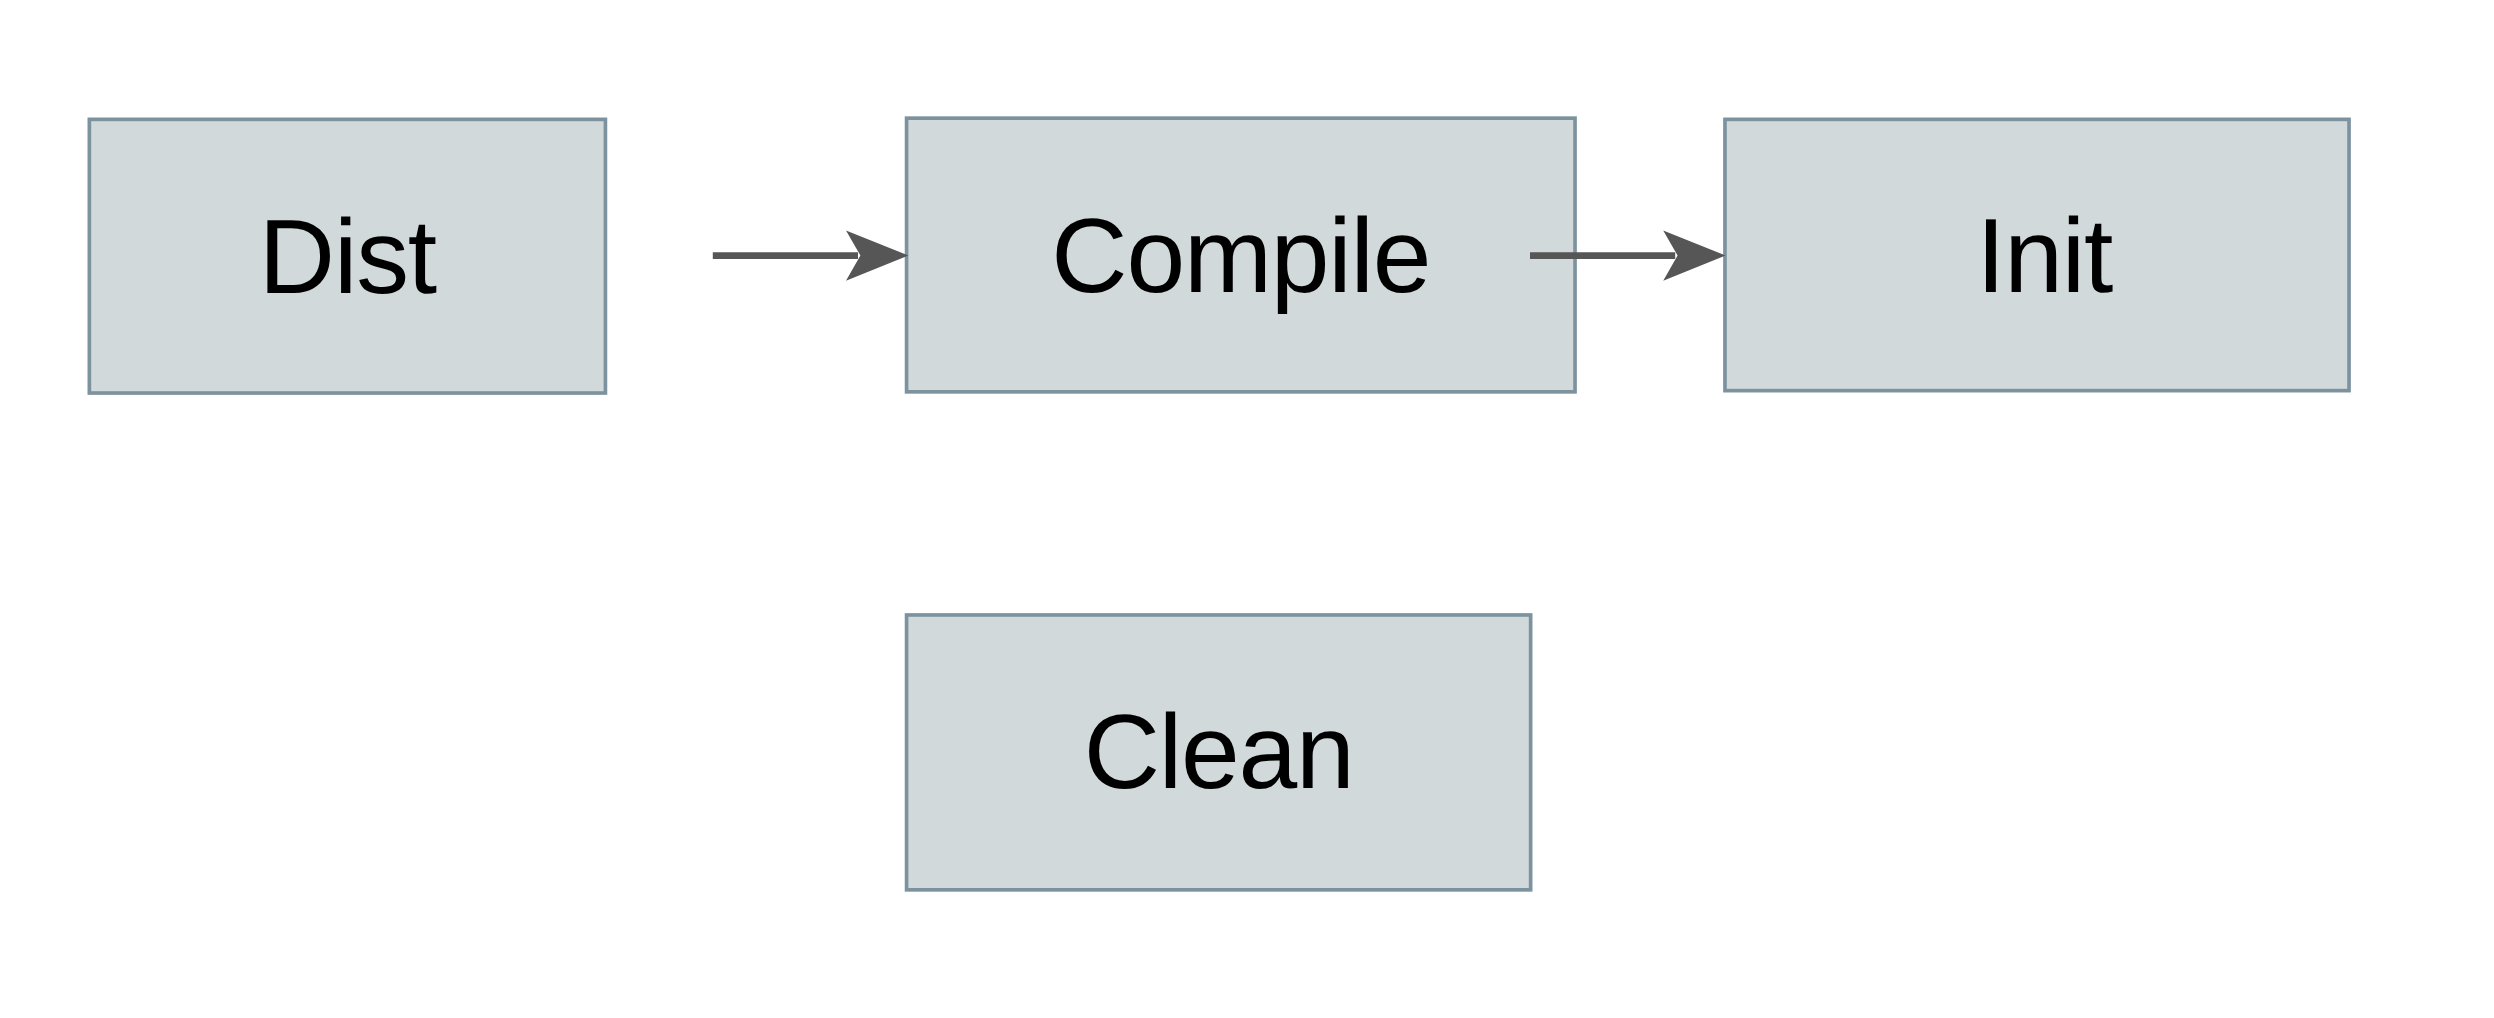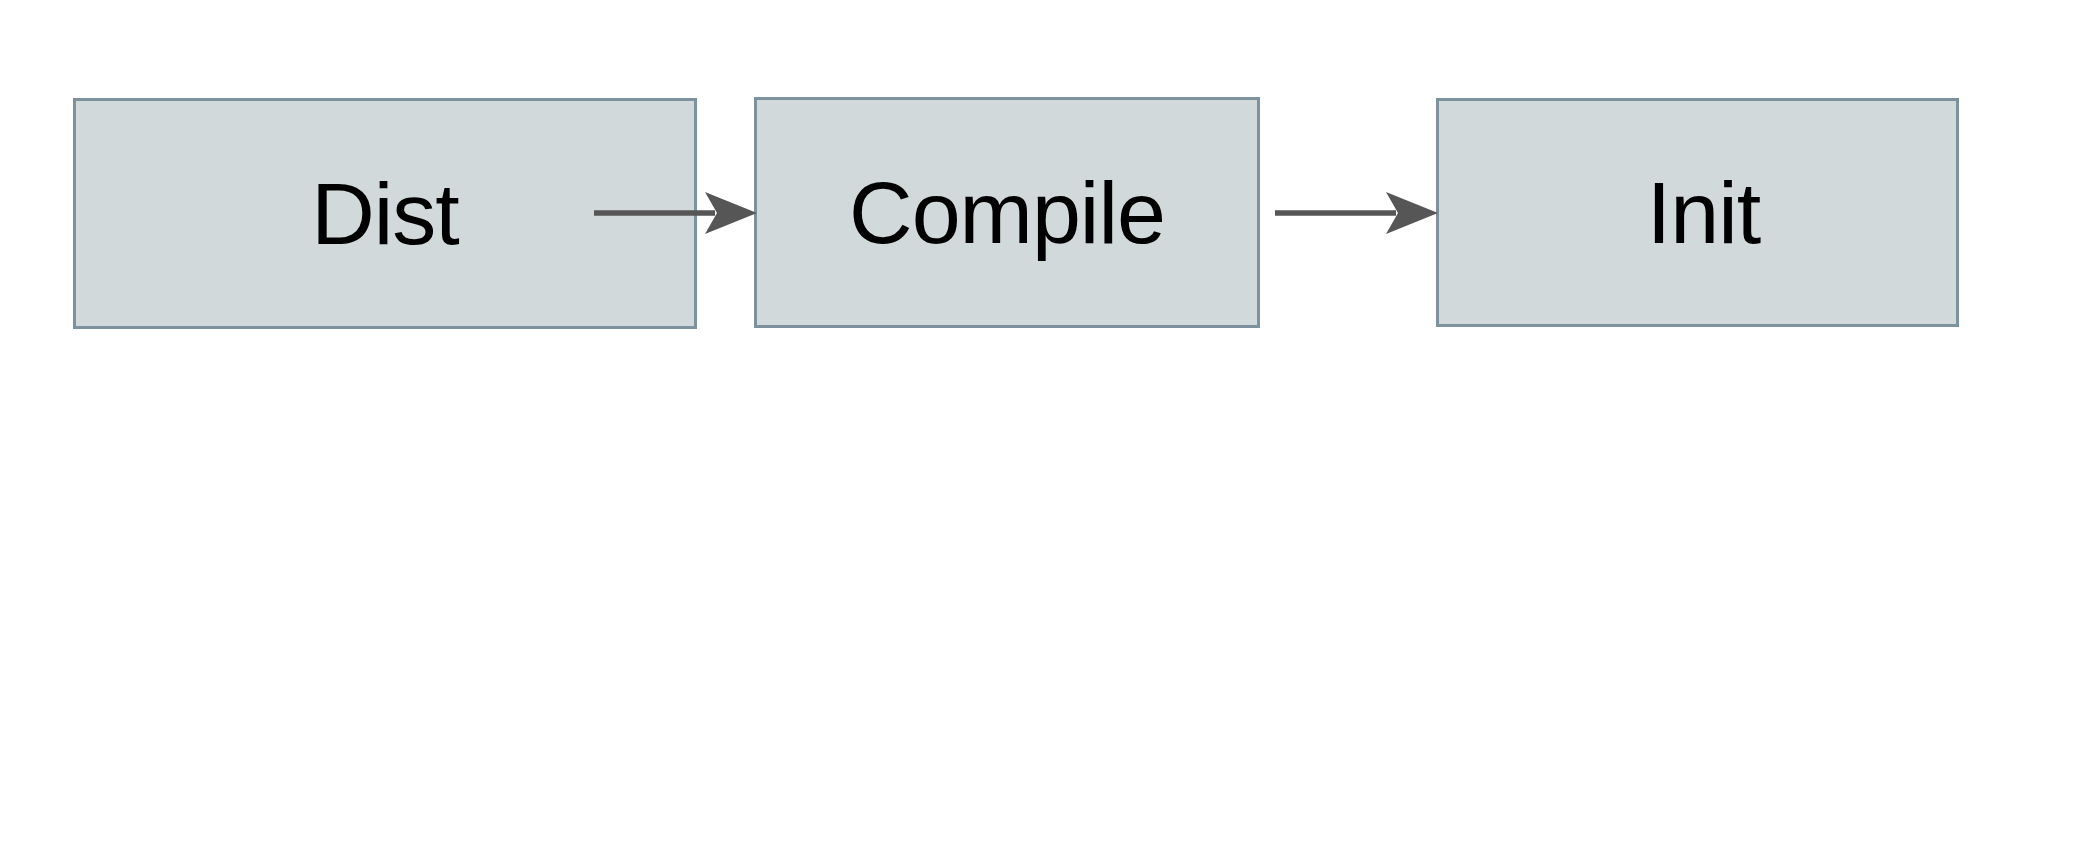--- a/index.html
+++ b/index.html
@@ -30,22 +30,22 @@
   .node-label {
     font-family: "Liberation Sans", sans-serif;
     font-size: 88px;
     font-weight: 400;
     color: #000000;
     line-height: 1;
     letter-spacing: -1px;
     white-space: nowrap;
     -webkit-font-smoothing: antialiased;
   }
-  #node-dist   { left: 73px;   top: 98px;  width: 624px; height: 231px; }
-  #node-compile{ left: 754px;  top: 97px;  width: 506px; height: 231px; }
+  #node-dist   { left: 73px;   top: 98px;  width: 433px; height: 231px; }
+  #node-compile{ left: 754px;  top: 97px;  width: 560px; height: 231px; }
   #node-init   { left: 1436px; top: 98px;  width: 523px; height: 229px; padding-left: 12px; }
   #node-clean  { left: 754px;  top: 511px; width: 523px; height: 232px; }
 
   .edge {
     position: absolute;
     overflow: visible;
   }
   #edge-dist-compile   { left: 593px;  top: 183px; width: 164px; height: 60px; }
   #edge-compile-init   { left: 1274px; top: 183px; width: 164px; height: 60px; }
 </style>
@@ -59,20 +59,23 @@
   </div>
 
   <div class="node" id="node-compile">
     <span class="node-label">Compile</span>
   </div>
 
   <div class="node" id="node-init">
     <span class="node-label">Init</span>
   </div>
 
+  <div class="node" id="node-clean">
+    <span class="node-label">Clean</span>
+  </div>
 
   <svg class="edge" id="edge-dist-compile" viewBox="0 0 164 60" width="164" height="60">
     <line x1="1" y1="30" x2="122" y2="30" stroke="#565656" stroke-width="5.5"></line>
     <path d="M 164 30 L 112 9 L 124 30 L 112 51 Z" fill="#565656"></path>
   </svg>
 
   <svg class="edge" id="edge-compile-init" viewBox="0 0 164 60" width="164" height="60">
     <line x1="1" y1="30" x2="122" y2="30" stroke="#565656" stroke-width="5.5"></line>
     <path d="M 164 30 L 112 9 L 124 30 L 112 51 Z" fill="#565656"></path>
   </svg>

